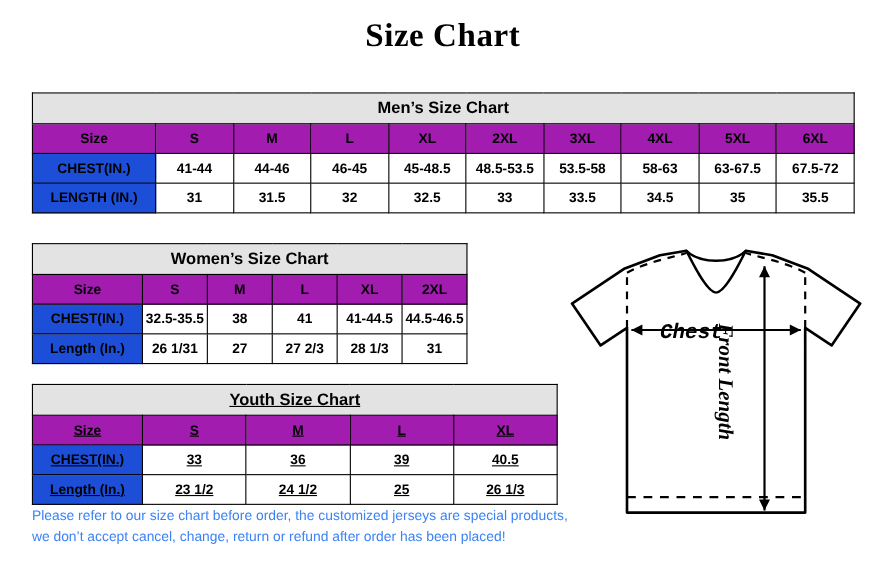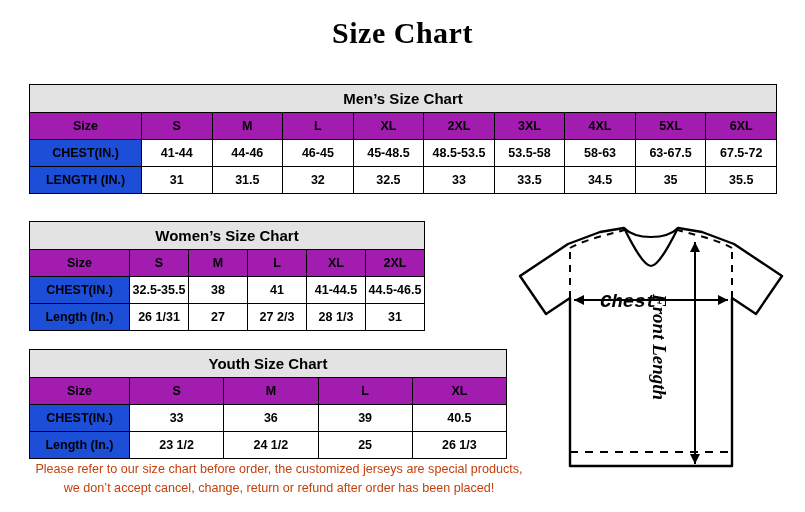--- a/index.html
+++ b/index.html
@@ -73,33 +73,33 @@
     top: 205px;
     width: 396px;
   }
   #womens-table col.lbl { width: 100px; }
   
   #youth-table {
     position: absolute;
     left: 29px;
     top: 333px;
     width: 478px;
+    text-decoration: underline;
   }
   #youth-table col.lbl { width: 100px; }
 
   .note {
     position: absolute;
     left: 29px;
     top: 444px;
     width: 500px;
     font-family: "Liberation Sans", sans-serif;
     font-size: 12.6px;
     line-height: 19px;
-    text-align: center;
-    color: #c2410c;
+    color: #3b82f6;
   }
 
   .shirt {
     position: absolute;
     left: 508px;
     top: 198px;
     width: 285px;
     height: 280px;
   }
   .chest-label {

